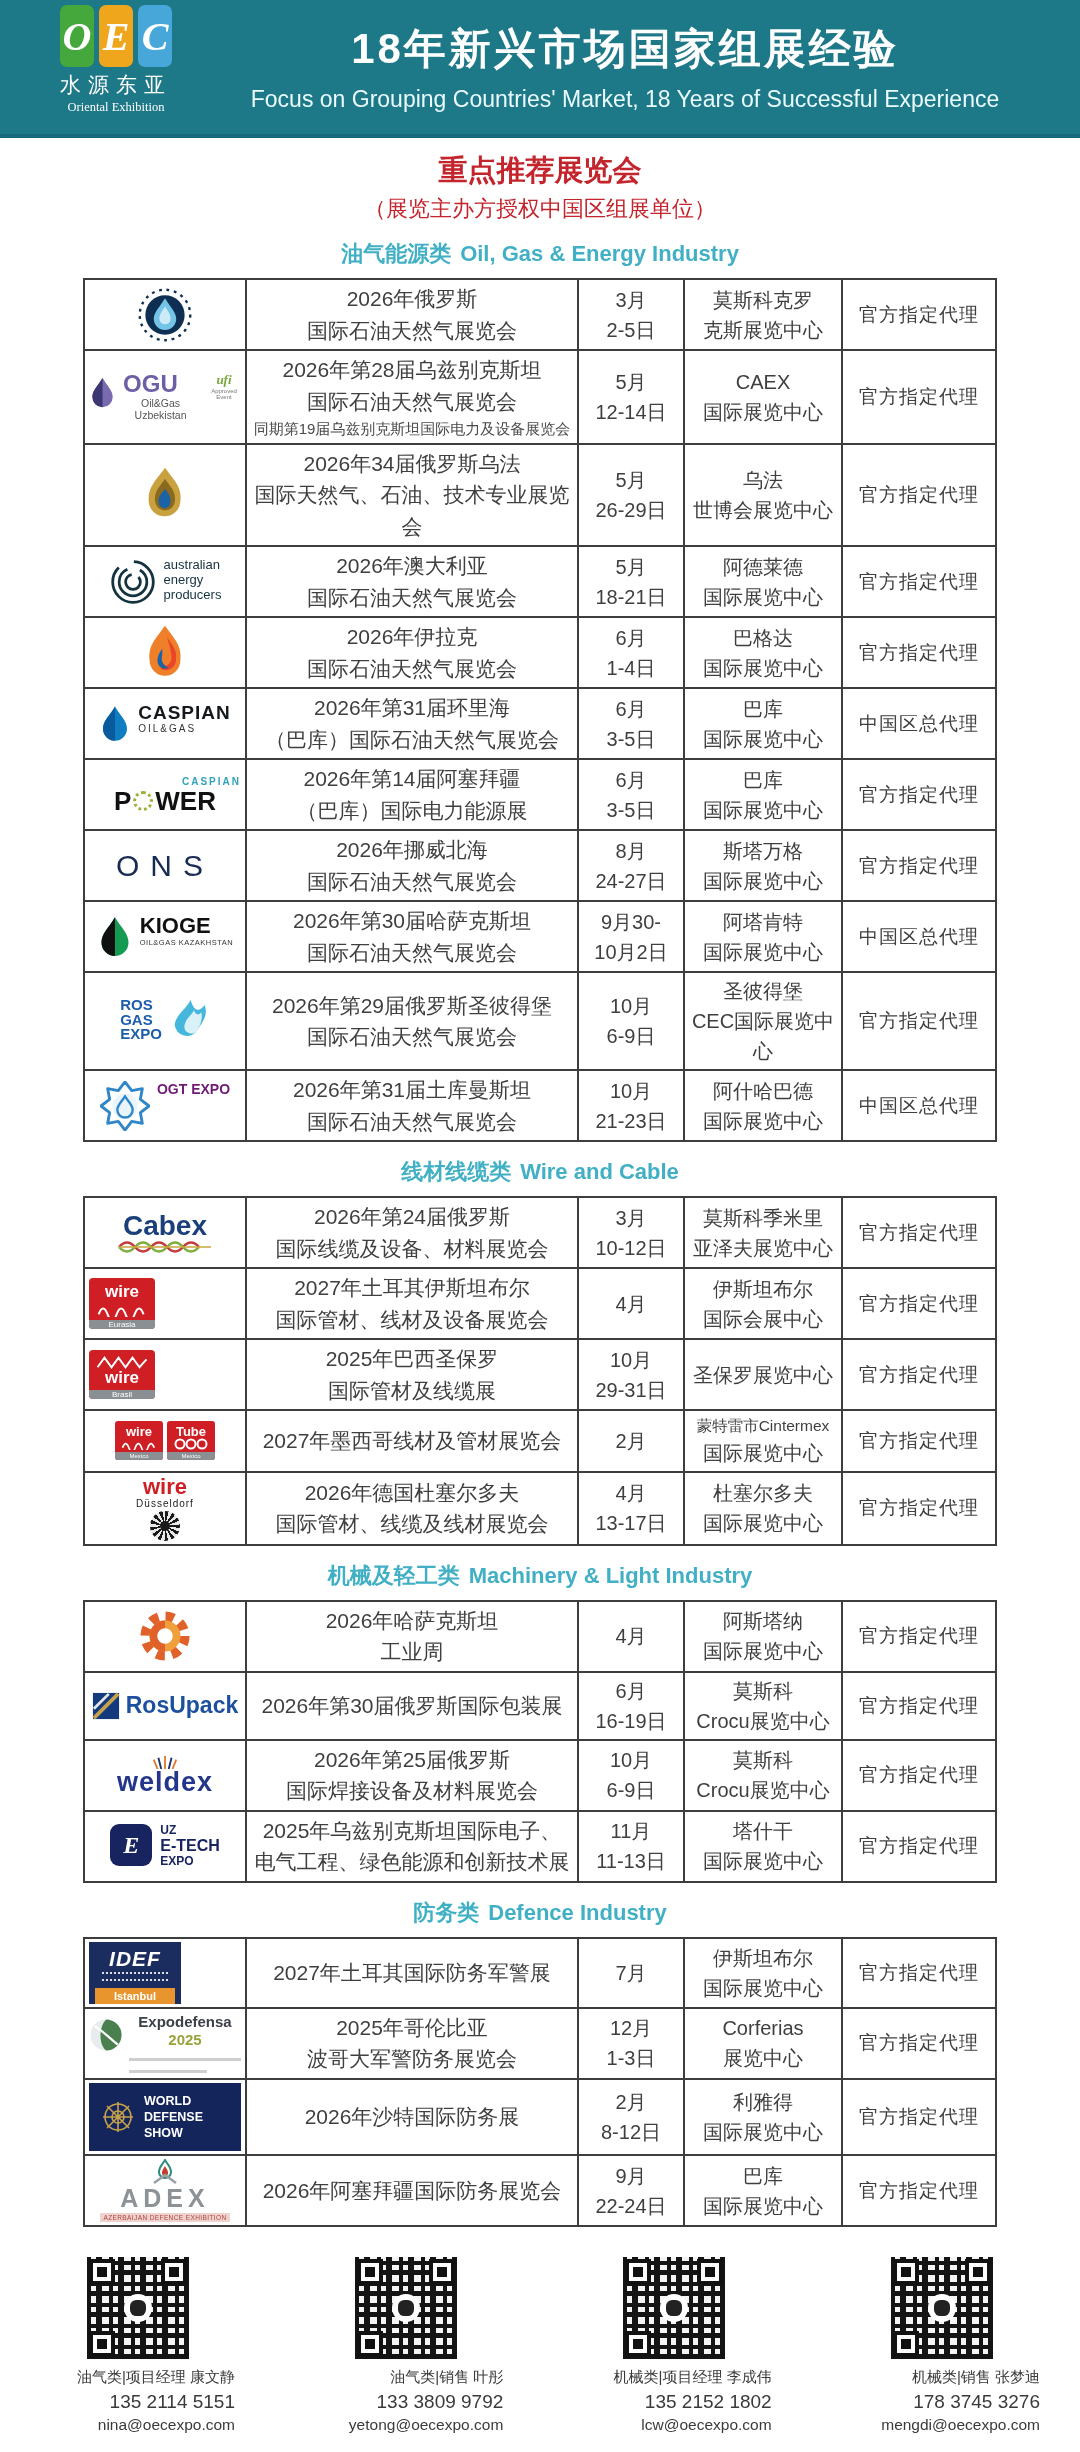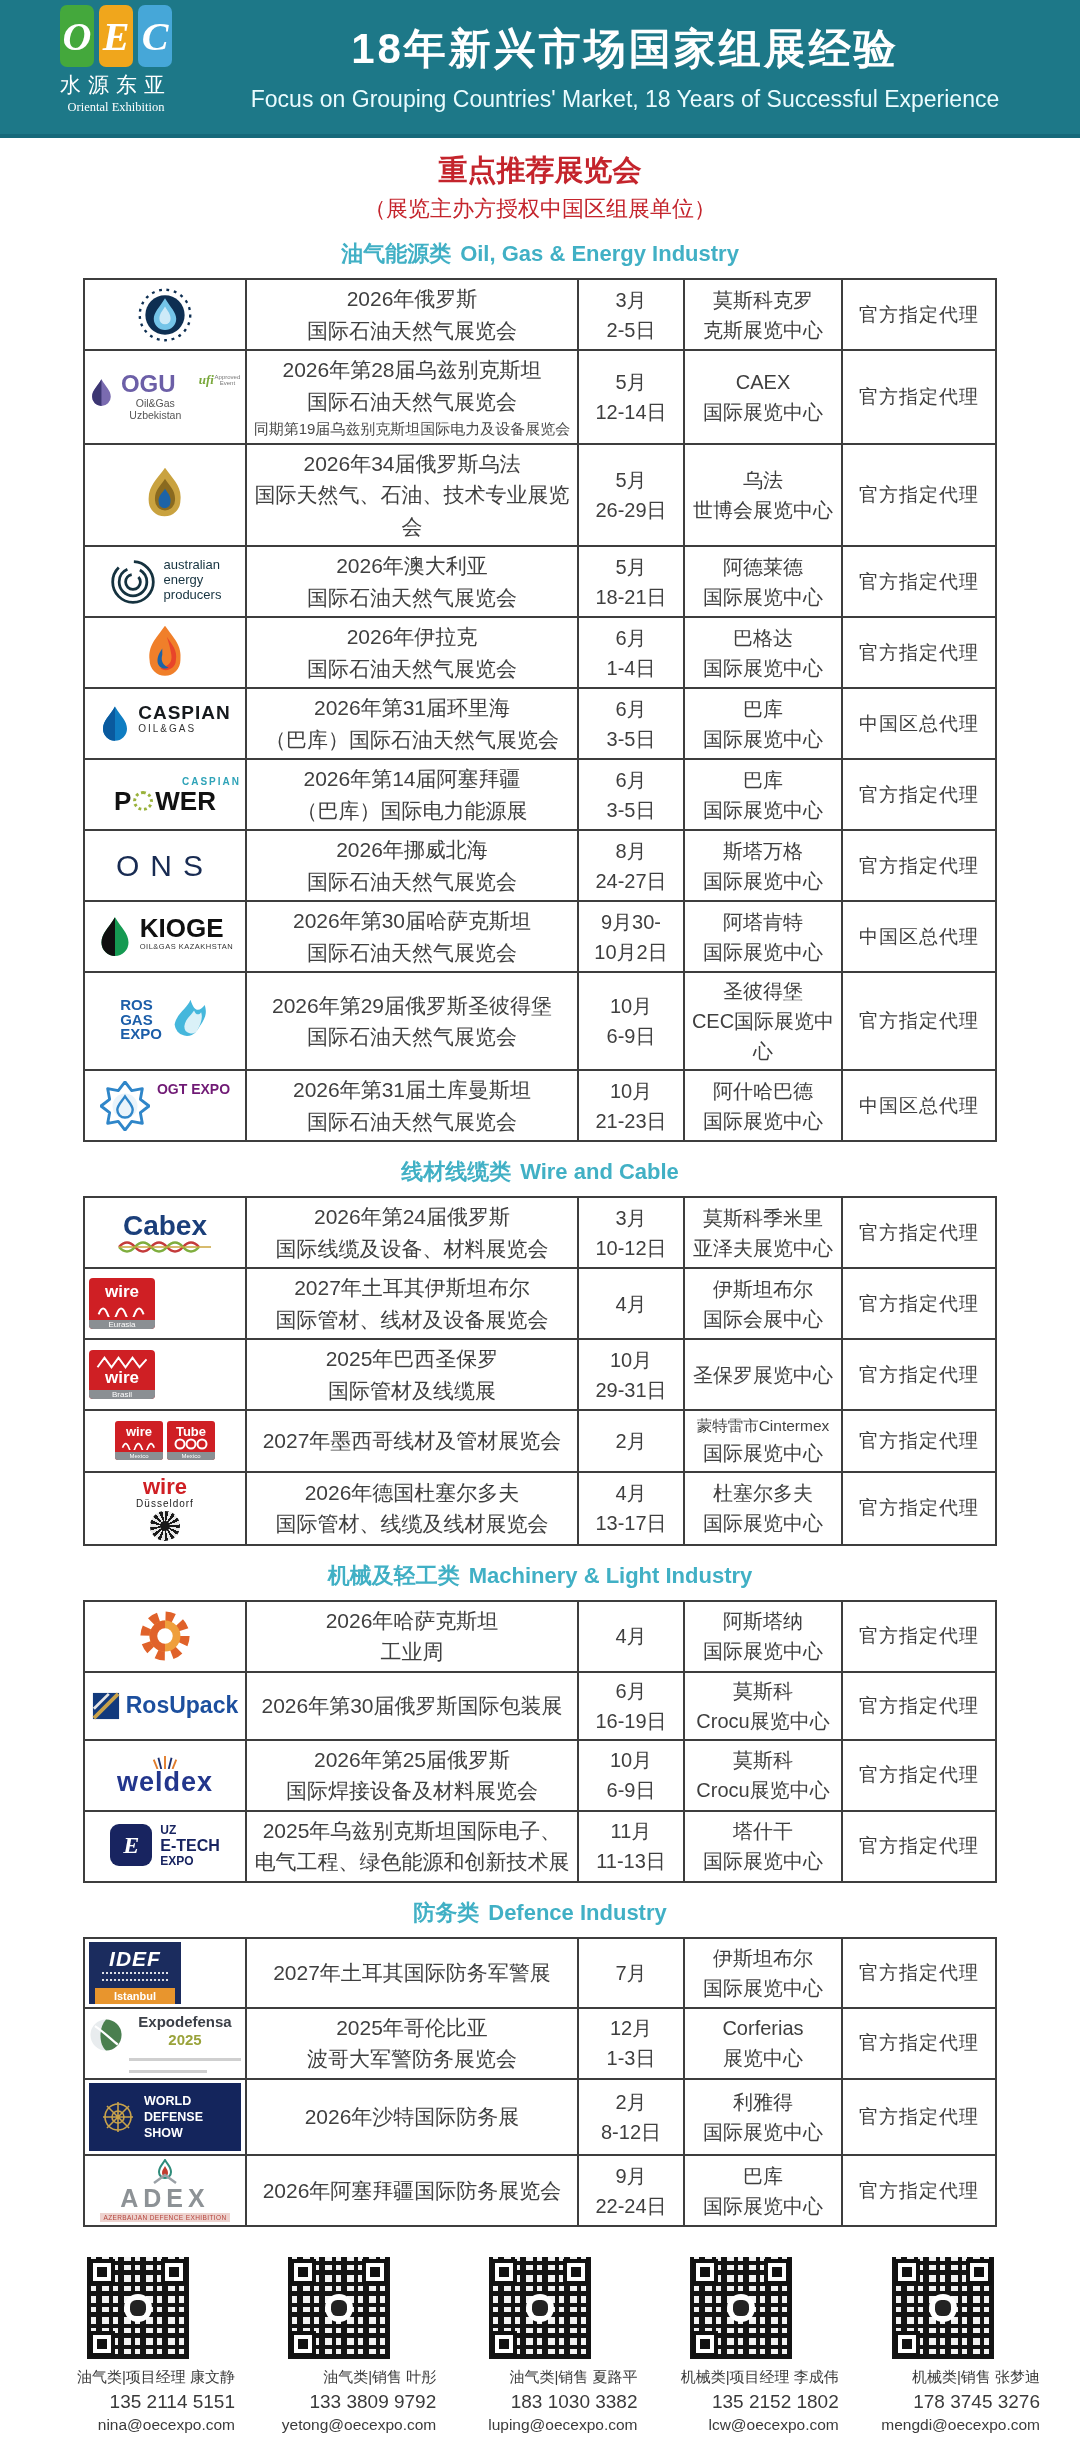--- a/index.html
+++ b/index.html
@@ -31,31 +31,31 @@
   .date-line{font-size:20px;line-height:1.5}
   .venue-line{font-size:20px;line-height:1.5}
   .venue-line.small{font-size:15.5px}
   .agent{font-size:19px;letter-spacing:1px}
   
   .lg{display:flex;align-items:flex-start;justify-content:center;gap:7px}
   .lg-col{display:flex;flex-direction:column;align-items:center;gap:1px}
   .a-start{align-items:flex-start}
   .ogu-t{font-size:24px;font-weight:bold;color:#6c5fa7;line-height:1}
   .ogu-s{font-size:10.5px;color:#555}
-  .ufi{display:flex;flex-direction:row;align-items:center;margin-left:2px}
+  .ufi{display:flex;flex-direction:column;align-items:center;margin-left:2px}
   .ufi b{color:#7aa83c;font:italic bold 13px "Liberation Serif",serif}
   .ufi i{font-size:6px;color:#777;font-style:normal}
   .aep-t div{font-size:13px;color:#15323f;line-height:1.15;text-align:left}
   .cas-t{font-size:19px;font-weight:bold;color:#15191d;letter-spacing:1px;line-height:1}
   .cas-s{font-size:10px;color:#333;letter-spacing:2px}
   .cp-top{font-size:10px;color:#2fa3b8;letter-spacing:2px;font-weight:bold;align-self:flex-end}
   .cp-main{font-size:26px;font-weight:bold;color:#111;display:flex;align-items:center;line-height:1}
   .dotring{display:inline-block;width:14px;height:14px;border:3px dotted #9ab23c;border-radius:50%;margin:0 2px}
   .ons-t{font-size:30px;color:#182b52;letter-spacing:11px;font-weight:400}
-  .kio-t{font-size:26px;font-weight:bold;color:#101010;line-height:1}
+  .kio-t{font-size:22px;font-weight:bold;color:#101010;line-height:1}
   .kio-s{font-size:7.5px;color:#333;letter-spacing:.5px}
   .ros-t div{font-size:15px;font-weight:800;color:#1c5ea9;line-height:.95;text-align:left}
   .ogt-t{font-size:14px;font-weight:bold;color:#701a75}
   .cab-t{font-size:28px;font-weight:bold;color:#1b3f7a;line-height:1.05}
   .wirebox{width:66px;background:#cf1f24;border-radius:4px;color:#fff;display:flex;flex-direction:column;
            align-items:center;padding-top:5px;overflow:hidden}
   .wire-t{font-weight:bold;font-size:17px;line-height:1.05}
   .wire-band{width:100%;background:#8a8f93;color:#fff;font-size:8px;margin-top:3px;padding:0 0;text-align:center}
   .wirebox-sm{width:48px;background:#cf1f24;border-radius:3px;color:#fff;display:flex;flex-direction:column;
            align-items:center;padding-top:4px;overflow:hidden}
@@ -865,31 +865,20 @@
         <div class="c-phone">133 3809 9792</div>
         <div class="c-mail">yetong@oecexpo.com</div>
       </div>
       <div class="contact">
         <div class="qr">
           <span class="fp tl"></span>
           <span class="fp tr"></span>
           <span class="fp bl"></span>
           <span class="qr-center"></span>
         </div>
-        <div class="c-role">油气类|销售 夏路平</div>
-        <div class="c-phone">183 1030 3382</div>
-        <div class="c-mail">luping@oecexpo.com</div>
-      </div>
-      <div class="contact">
-        <div class="qr">
-          <span class="fp tl"></span>
-          <span class="fp tr"></span>
-          <span class="fp bl"></span>
-          <span class="qr-center"></span>
-        </div>
         <div class="c-role">机械类|项目经理 李成伟</div>
         <div class="c-phone">135 2152 1802</div>
         <div class="c-mail">lcw@oecexpo.com</div>
       </div>
       <div class="contact">
         <div class="qr">
           <span class="fp tl"></span>
           <span class="fp tr"></span>
           <span class="fp bl"></span>
           <span class="qr-center"></span>

